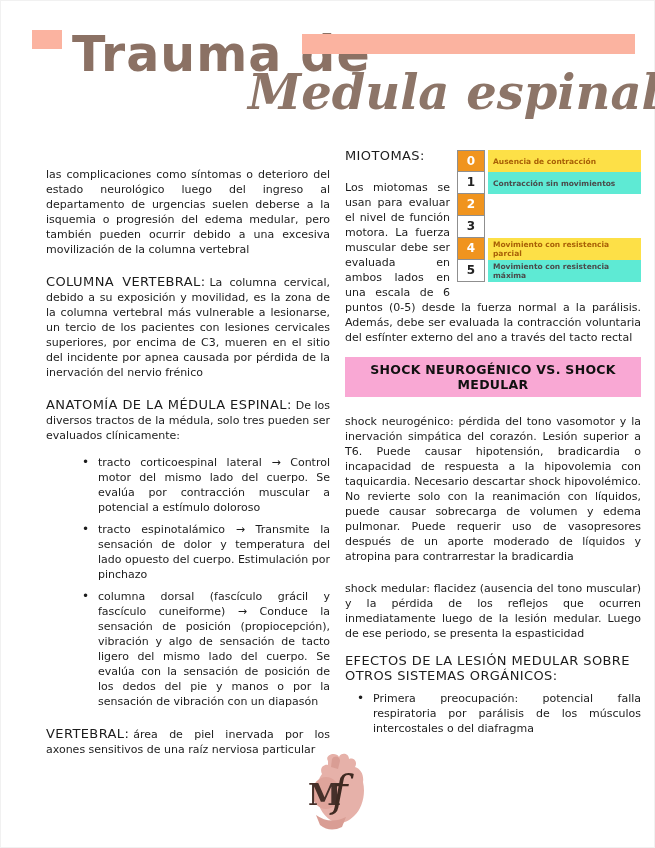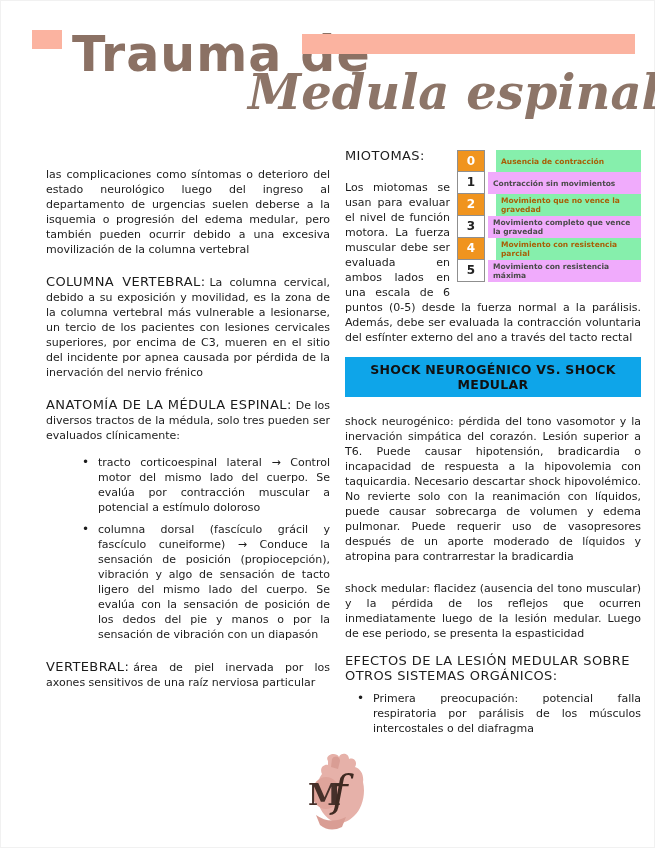--- a/index.html
+++ b/index.html
@@ -42,27 +42,27 @@
   .trow{display:flex;height:22px;}
   .tnum{
     width:26px;flex:none;display:flex;align-items:center;justify-content:center;
     border:1px solid #8f8f8f;border-top-width:0;
     font-size:12px;font-weight:700;background:#fff;color:#222;
   }
   .trow:first-child .tnum{border-top-width:1px;}
   .tgap{width:3px;flex:none;background:#ffffff;}
   .tdesc{
     flex:1;display:flex;align-items:center;padding:1px 5px;
-    font-size:7.5px;line-height:9px;font-weight:700;color:#4a4a4a;background:#f0abfc;
+    font-size:7.5px;line-height:9px;font-weight:700;color:#4a4a4a;background:#5eead4;
   }
   .trow.hl .tnum{background:#f0941e;color:#ffffff;border-color:#8f8f8f;}
-  .trow.hl .tdesc{background:#86efac;color:#a85f06;margin-left:8px;}
+  .trow.hl .tdesc{background:#fde047;color:#a85f06;}
   
   .shock-header{
-    clear:both;background:#0ea5e9;color:#111;
+    clear:both;background:#f9a8d4;color:#111;
     font-size:12.5px;font-weight:700;letter-spacing:0.3px;text-align:center;
     padding:5px 2px;margin:2px 0 12px 0;
   }
   
   .logo{position:absolute;left:298px;top:753px;width:70px;height:88px;}
   .logo svg{position:absolute;left:0;top:0;}
   .logo .m{
     position:absolute;left:10px;top:24px;font-family:"DejaVu Serif", serif;
     font-weight:700;font-size:30px;color:#46302a;
   }
@@ -81,20 +81,21 @@
 
 <div class="col col-left">
   <p class="para">las complicaciones como síntomas o deterioro del estado neurológico luego del ingreso al departamento de urgencias suelen deberse a la isquemia o progresión del edema medular, pero también pueden ocurrir debido a una excesiva movilización de la columna vertebral</p>
 
   <p class="para"><span class="runin">COLUMNA VERTEBRAL:</span><span>La columna cervical, debido a su exposición y movilidad, es la zona de la columna vertebral más vulnerable a lesionarse, un tercio de los pacientes con lesiones cervicales superiores, por encima de C3, mueren en el sitio del incidente por apnea causada por pérdida de la inervación del nervio frénico</span></p>
 
   <p class="para"><span class="runin">ANATOMÍA DE LA MÉDULA ESPINAL:</span><span>De los diversos tractos de la médula, solo tres pueden ser evaluados clínicamente:</span></p>
 
   <ul class="bullets">
     <li>tracto corticoespinal lateral → Control motor del mismo lado del cuerpo. Se evalúa por contracción muscular a potencial a estímulo doloroso</li>
+    <li>tracto espinotalámico → Transmite la sensación de dolor y temperatura del lado opuesto del cuerpo. Estimulación por pinchazo</li>
     <li>columna dorsal (fascículo grácil y fascículo cuneiforme) → Conduce la sensación de posición (propiocepción), vibración y algo de sensación de tacto ligero del mismo lado del cuerpo. Se evalúa con la sensación de posición de los dedos del pie y manos o por la sensación de vibración con un diapasón</li>
   </ul>
 
   <p class="para"><span class="runin">VERTEBRAL:</span><span>área de piel inervada por los axones sensitivos de una raíz nerviosa particular</span></p>
 </div>
 
 <div class="col col-right">
 
   <div class="mio-table">
     <div class="trow hl">
@@ -103,26 +104,24 @@
       <div class="tdesc">Ausencia de contracción</div>
     </div>
     <div class="trow">
       <div class="tnum">1</div>
         <div class="tgap"></div>
       <div class="tdesc">Contracción sin movimientos</div>
     </div>
     <div class="trow hl">
       <div class="tnum">2</div>
         <div class="tgap"></div>
-      <div class="tdesc">Movimiento que no vence la gravedad</div>
     </div>
     <div class="trow">
       <div class="tnum">3</div>
         <div class="tgap"></div>
-      <div class="tdesc">Movimiento completo que vence la gravedad</div>
     </div>
     <div class="trow hl">
       <div class="tnum">4</div>
         <div class="tgap"></div>
       <div class="tdesc">Movimiento con resistencia parcial</div>
     </div>
     <div class="trow">
       <div class="tnum">5</div>
         <div class="tgap"></div>
       <div class="tdesc">Movimiento con resistencia máxima</div>

